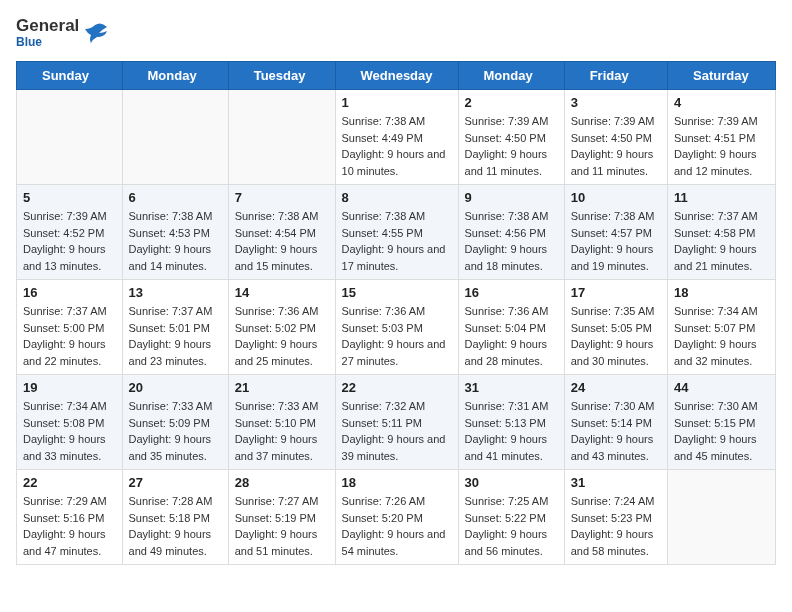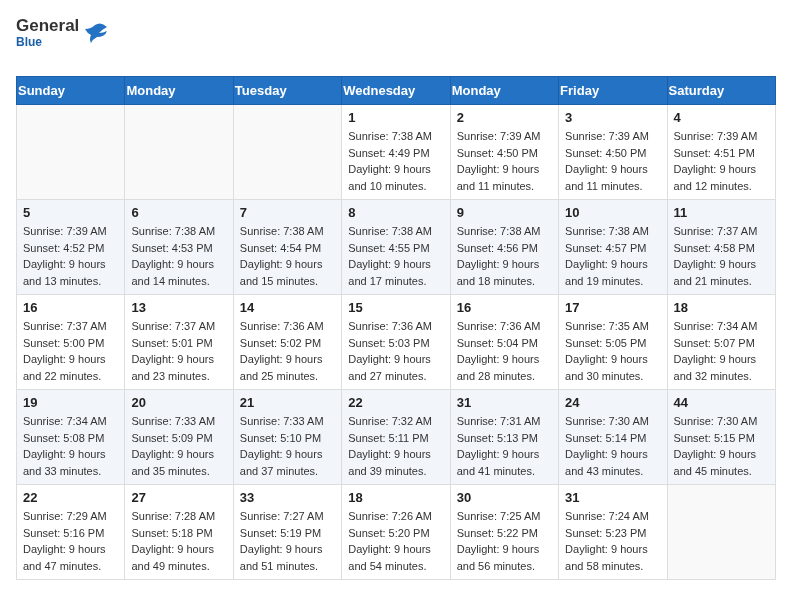--- a/index.html
+++ b/index.html
@@ -7,21 +7,21 @@
       font-family: Arial, sans-serif;
       background: #fff;
       width: 792px;
       min-height: 612px;
       padding: 16px;
     }
     .header {
       display: flex;
       justify-content: space-between;
       align-items: center;
-      margin-bottom: 27px;
+      margin-bottom: 12px;
     }
     .logo {
       display: flex;
       align-items: center;
       gap: 4px;
     }
     .title-block {
       text-align: right;
     }
     .month-title {
@@ -36,21 +36,21 @@
     .calendar {
       width: 100%;
       border-collapse: collapse;
       border: 1px solid #ccc;
     }
     .calendar th {
       background-color: #2472c4;
       color: #fff;
       font-size: 13px;
       font-weight: bold;
-      padding: 6px 1px;
+      padding: 6px 25px;
       text-align: left;
       border: 1px solid #1a5fa8;
     }
     .calendar td {
       vertical-align: top;
       padding: 5px 6px;
       border: 1px solid #ddd;
       min-height: 90px;
       width: calc(100% / 7);
       background: #fff;
@@ -229,21 +229,21 @@
       <tr>
         <td>
           <span class="day-num">22</span>
           <div class="day-info">Sunrise: 7:29 AM<br>Sunset: 5:16 PM<br>Daylight: 9 hours and 47 minutes.</div>
         </td>
         <td>
           <span class="day-num">27</span>
           <div class="day-info">Sunrise: 7:28 AM<br>Sunset: 5:18 PM<br>Daylight: 9 hours and 49 minutes.</div>
         </td>
         <td>
-          <span class="day-num">33</span>
+          <span class="day-num">28</span>
           <div class="day-info">Sunrise: 7:27 AM<br>Sunset: 5:19 PM<br>Daylight: 9 hours and 51 minutes.</div>
         </td>
         <td>
           <span class="day-num">18</span>
           <div class="day-info">Sunrise: 7:26 AM<br>Sunset: 5:20 PM<br>Daylight: 9 hours and 54 minutes.</div>
         </td>
         <td>
           <span class="day-num">30</span>
           <div class="day-info">Sunrise: 7:25 AM<br>Sunset: 5:22 PM<br>Daylight: 9 hours and 56 minutes.</div>
         </td>

